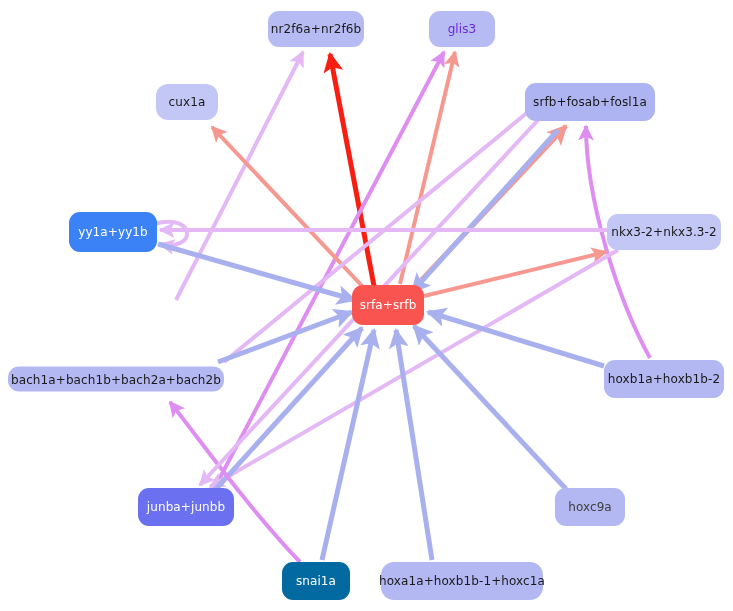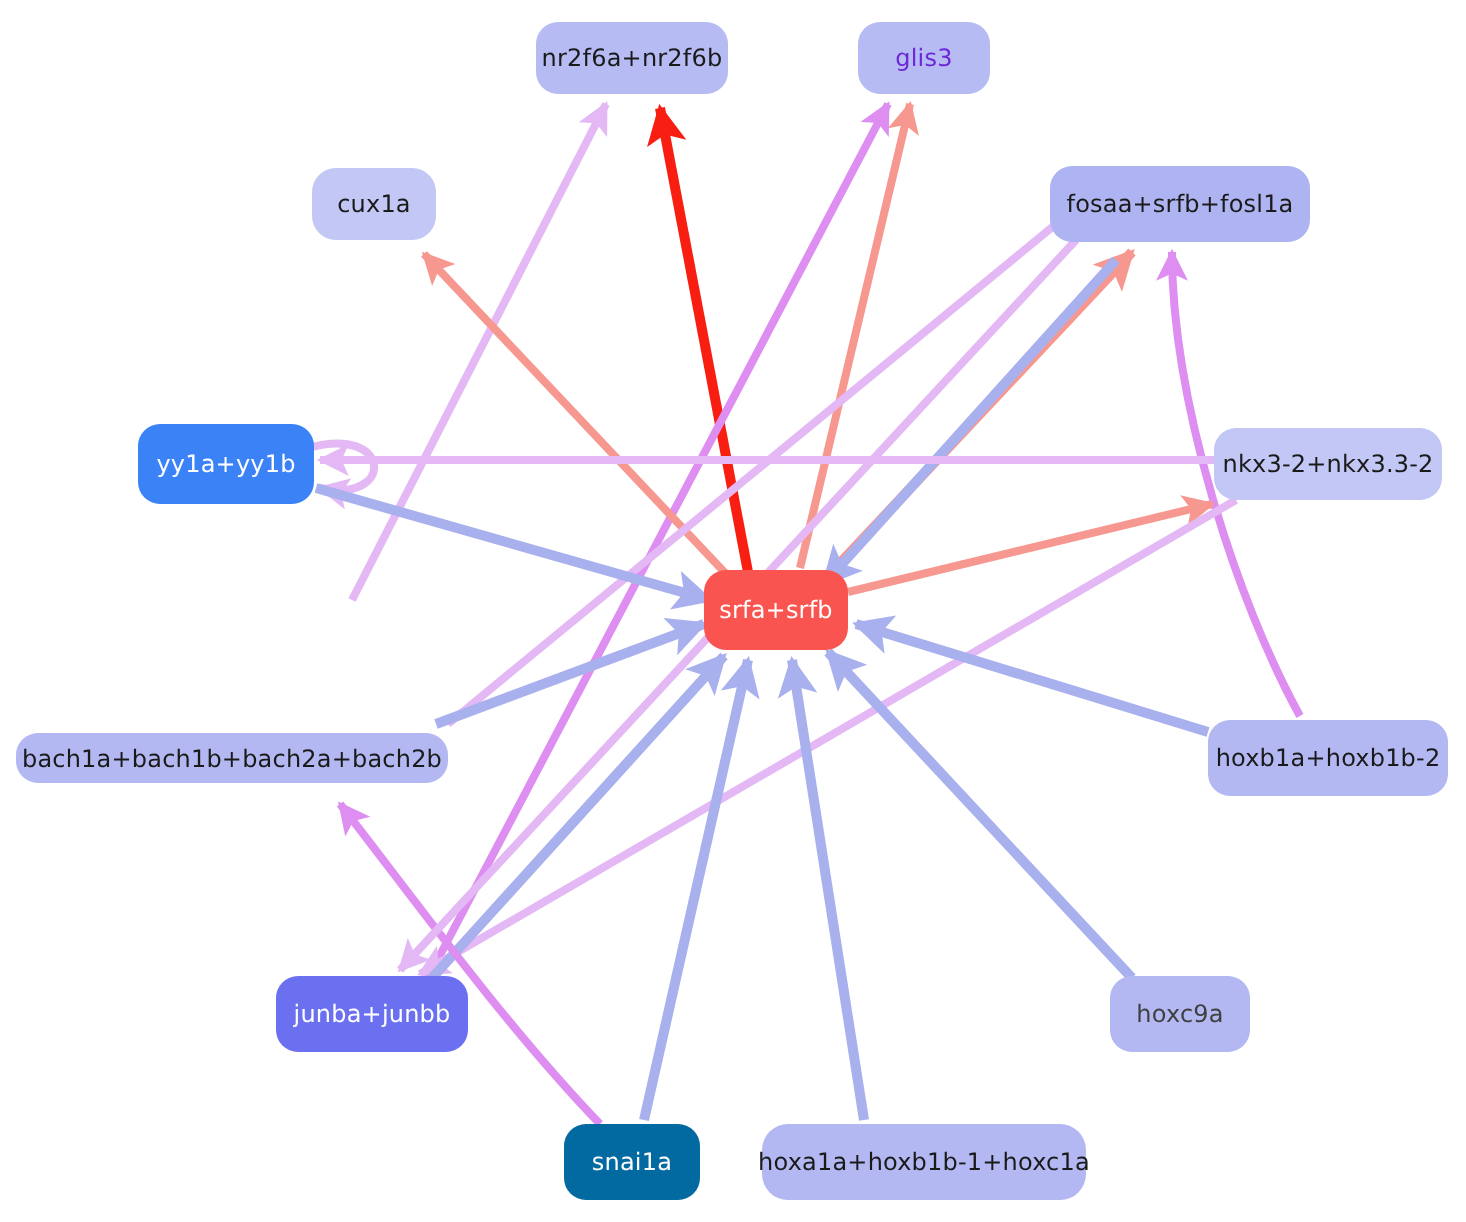--- a/index.html
+++ b/index.html
@@ -89,21 +89,21 @@
       <div class="node" style="left: 316px; top: 29px; width: 96px; height: 36px; background: rgb(183, 187, 243); color: rgb(26, 26, 26); align-items: center;">
         <span>nr2f6a+nr2f6b</span>
       </div>
       <div class="node" style="left: 462px; top: 29px; width: 66px; height: 36px; background: rgb(183, 187, 243); color: #6d28d9;">
         <span>glis3</span>
       </div>
       <div class="node" style="left: 187px; top: 102px; width: 62px; height: 36px; background: rgb(195, 199, 245); color: rgb(26, 26, 26); border-radius: 12px;">
         <span>cux1a</span>
       </div>
       <div class="node" style="left: 590px; top: 102px; width: 130px; height: 38px; background: rgb(174, 180, 241); color: rgb(26, 26, 26);">
-        <span>fosaa+srfb+fosl1a</span>
+        <span>srfb+fosab+fosl1a</span>
       </div>
       <div class="node" style="left: 113px; top: 232px; width: 88px; height: 40px; background: #3b82f6; color: rgb(255, 255, 255);">
         <span>yy1a+yy1b</span>
       </div>
       <div class="node" style="left: 664px; top: 232px; width: 114px; height: 36px; background: rgb(195, 199, 245); color: rgb(26, 26, 26);">
         <span>nkx3-2+nkx3.3-2</span>
       </div>
       <div class="node" style="left: 388px; top: 305px; width: 72px; height: 40px; background: rgb(249, 84, 79); color: rgb(255, 255, 255);">
         <span>srfa+srfb</span>
       </div>

